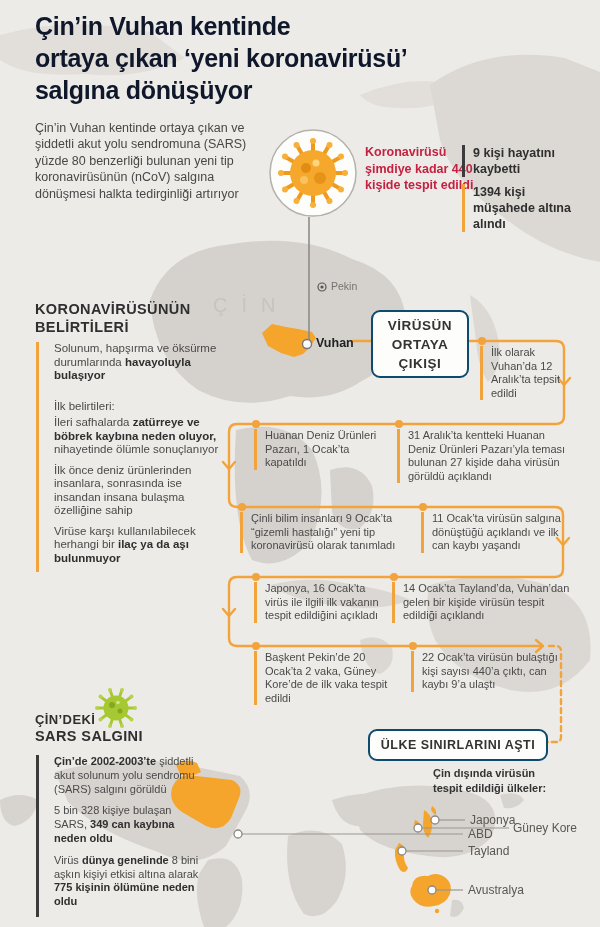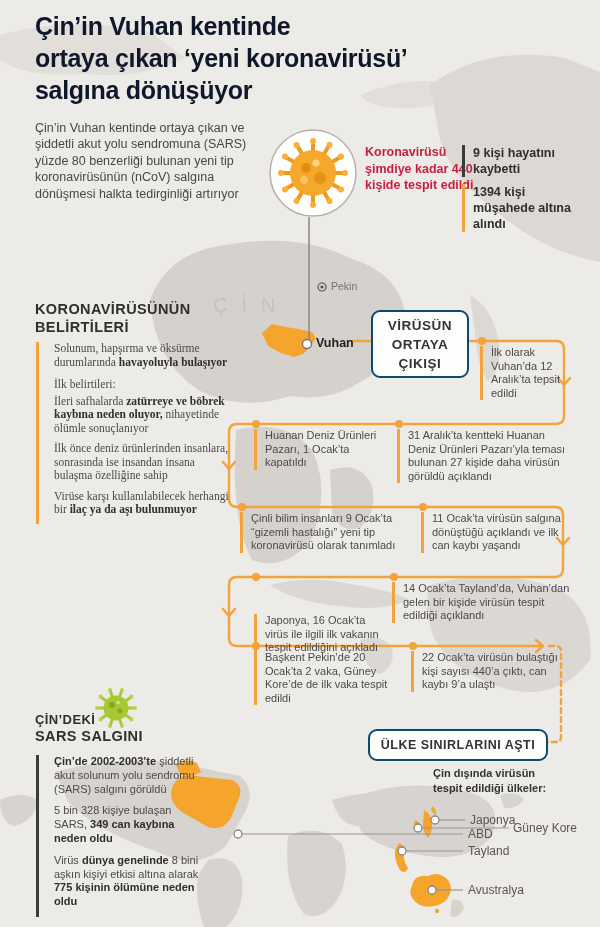--- a/index.html
+++ b/index.html
@@ -14,23 +14,23 @@
   .intro{left:35px;top:120px;width:212px;font-size:12.5px;line-height:16.4px;color:#474747;}
 
   
   .case-callout{left:365px;top:144px;width:112px;font-size:12.5px;line-height:16.5px;font-weight:800;color:#c52040;}
   .stat{width:100px;border-left:3px solid #3b3b3b;padding-left:8px;font-size:12.5px;line-height:16px;font-weight:800;color:#2f2f2f;}
   .stat.orange{border-left-color:#f2a33c;}
 
   
   .sec-heading{left:35px;top:300px;font-size:14.5px;line-height:18px;font-weight:800;color:#2f2f2f;letter-spacing:0.4px;}
   .symptoms{left:36px;top:342px;width:175px;border-left:3px solid #f2a33c;padding-left:15px;
-            font-size:11.5px;line-height:13.5px;color:#4a4a4a;font-family:Liberation Serif, serif;}
+            font-size:11.5px;line-height:13.5px;color:#4a4a4a;}
   .symptoms p{margin:0 0 7px 0;}
-  .symptoms .label{margin:9px 0 3px 0;}
+  .symptoms .label{margin:17px 0 3px 0;}
   .red-list{margin:0 0 7px 7px;}
   .red-list div{font-size:11px;line-height:15px;font-weight:800;color:#c52040;letter-spacing:0.2px;}
   .b{font-weight:800;color:#2f2f2f;}
 
   
   .watermark{left:213px;top:294px;font-size:20px;letter-spacing:14px;color:#c7c3be;}
   .pekin{left:331px;top:280px;font-size:10.5px;color:#767270;}
   .vuhan{left:316px;top:336px;font-size:12.5px;font-weight:800;color:#222;}
 
   
@@ -226,21 +226,21 @@
     <div>VİRÜSÜN</div>
     <div>ORTAYA</div>
     <div>ÇIKIŞI</div>
   </div>
 
   <div class="abs t-item" style="left:480px;top:346px;width:82px;">İlk olarak Vuhan’da 12 Aralık’ta tepsit edildi</div>
   <div class="abs t-item" style="left:254px;top:429px;width:120px;">Huanan Deniz Ürünleri Pazarı, 1 Ocak’ta kapatıldı</div>
   <div class="abs t-item" style="left:397px;top:429px;width:168px;">31 Aralık’ta kentteki Huanan Deniz Ürünleri Pazarı’yla teması bulunan 27 kişide daha virüsün görüldü açıklandı</div>
   <div class="abs t-item" style="left:240px;top:512px;width:160px;">Çinli bilim insanları 9 Ocak’ta “gizemli hastalığı” yeni tip koronavirüsü olarak tanımladı</div>
   <div class="abs t-item" style="left:421px;top:512px;width:140px;">11 Ocak’ta virüsün salgına dönüştüğü açıklandı ve ilk can kaybı yaşandı</div>
-  <div class="abs t-item" style="left:254px;top:582px;width:125px;margin-top:32px;">Japonya, 16 Ocak’ta virüs ile ilgili ilk vakanın tespit edildiğini açıkladı</div>
+  <div class="abs t-item" style="left:254px;top:582px;width:125px;">Japonya, 16 Ocak’ta virüs ile ilgili ilk vakanın tespit edildiğini açıkladı</div>
   <div class="abs t-item" style="left:392px;top:582px;width:175px;">14 Ocak’ta Tayland’da, Vuhan’dan gelen bir kişide virüsün tespit edildiği açıklandı</div>
   <div class="abs t-item" style="left:254px;top:651px;width:125px;">Başkent Pekin’de 20 Ocak’ta 2 vaka, Güney Kore’de de ilk vaka tespit edildi</div>
   <div class="abs t-item" style="left:411px;top:651px;width:140px;">22 Ocak’ta virüsün bulaştığı kişi sayısı 440’a çıktı, can kaybı 9’a ulaştı</div>
 
   <div class="abs" style="left:92px;top:684px;">
     <svg width="48" height="48" viewBox="0 0 48 48">
       <g stroke="#a6c832" stroke-width="3" stroke-linecap="round">
         <line x1="36" y1="24" x2="42" y2="24"></line>
           <line x1="33.7" y1="31" x2="38.6" y2="34.6"></line>
         <line x1="27.7" y1="35.4" x2="29.6" y2="41.1"></line>

